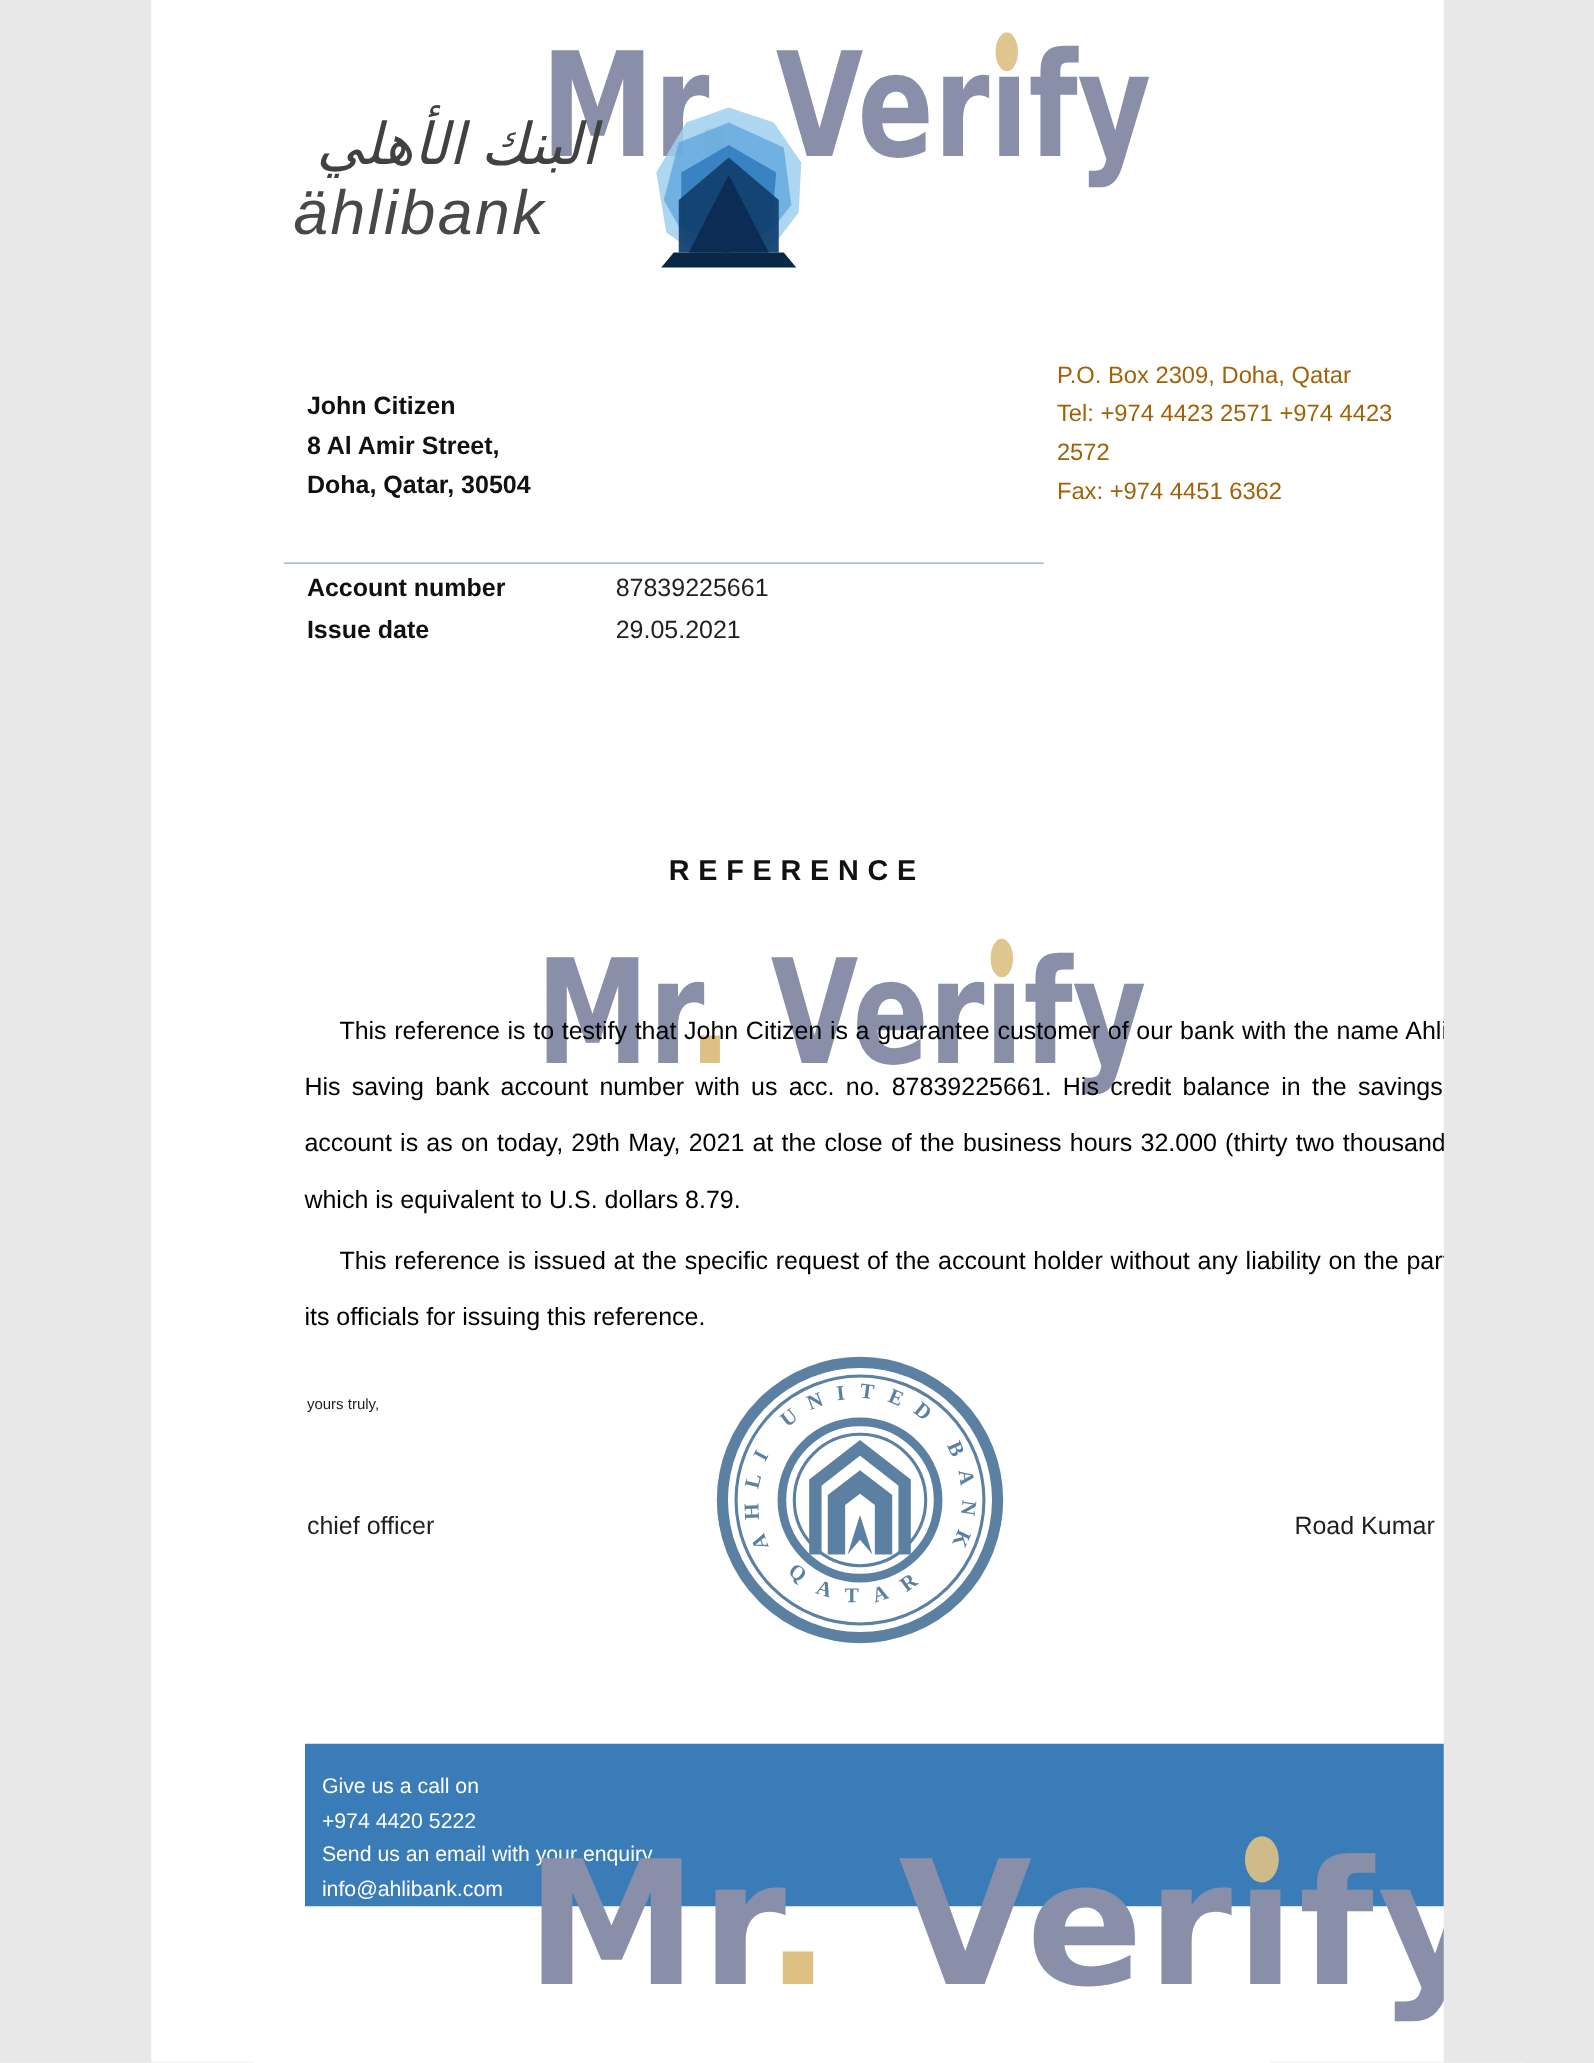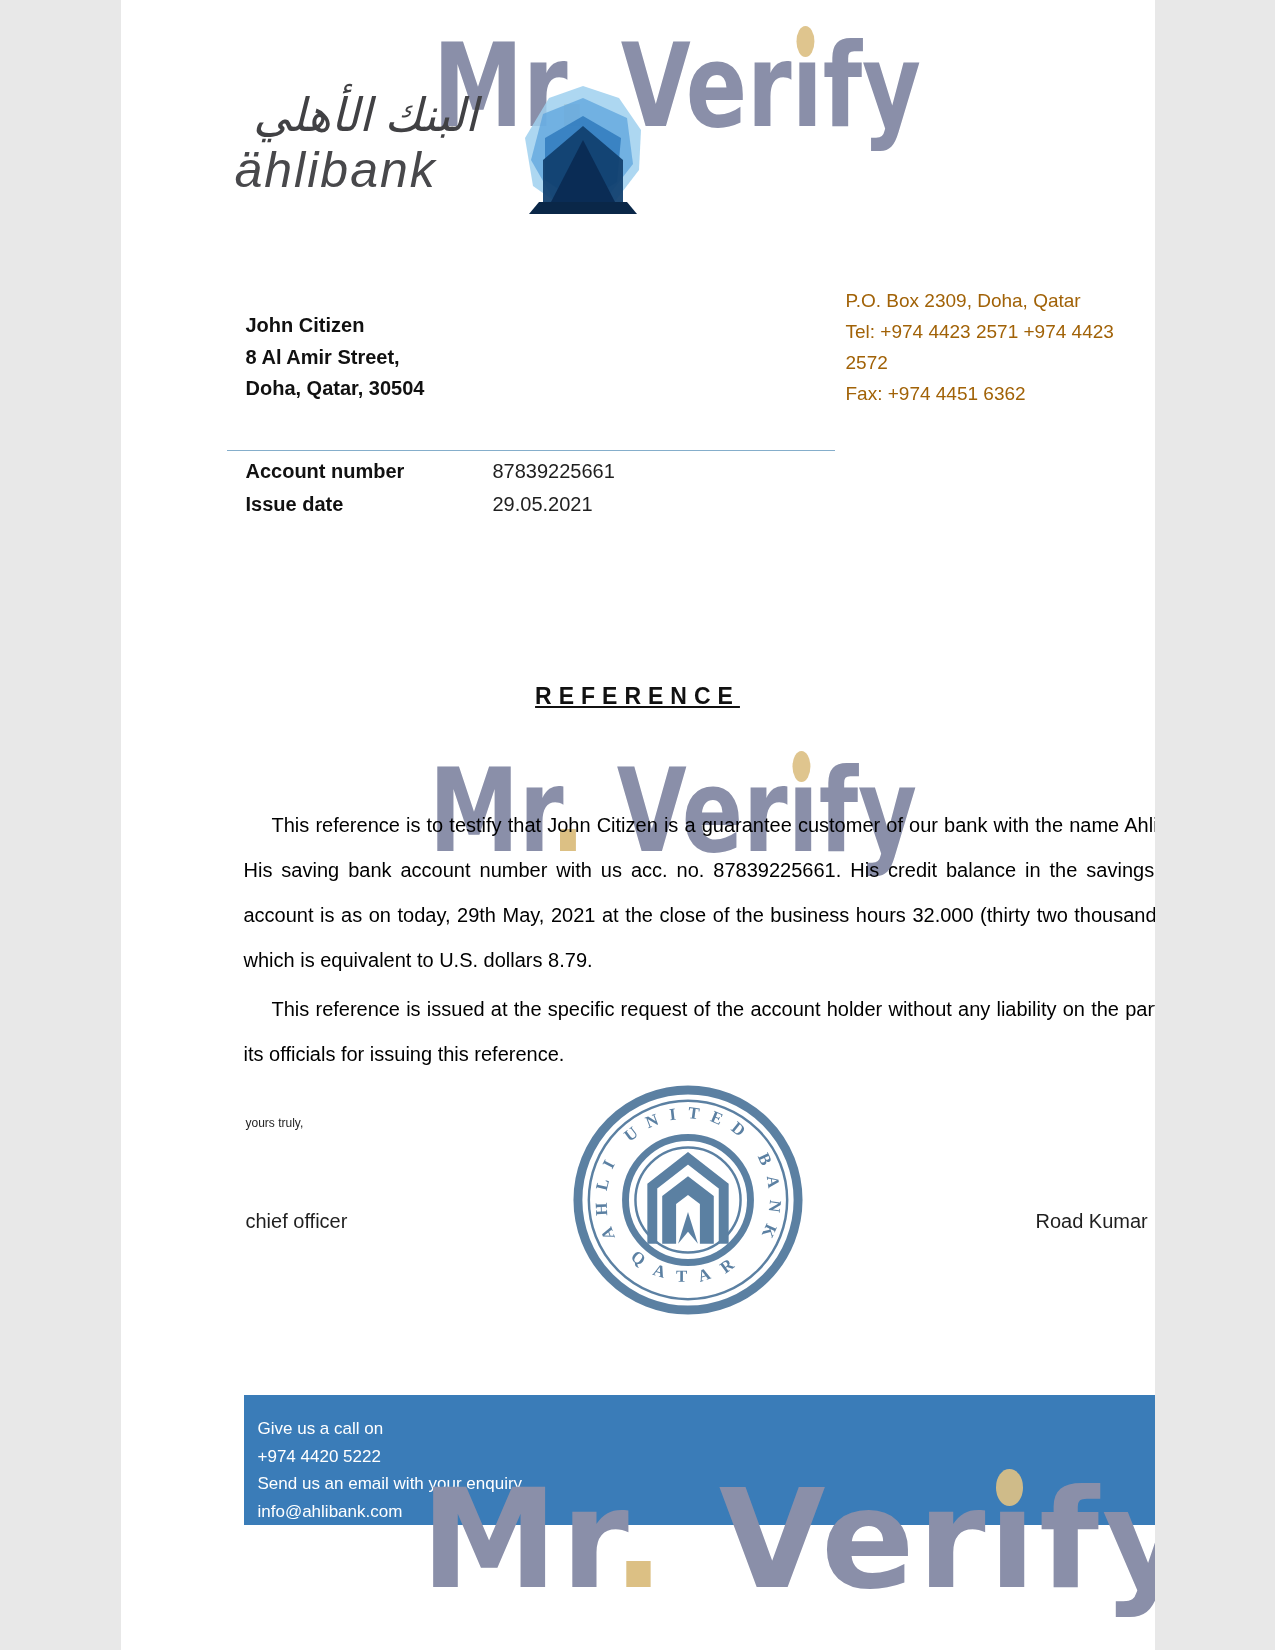--- a/index.html
+++ b/index.html
@@ -39,21 +39,21 @@
   .bank-address{position:absolute;left:725px;top:285px;z-index:1;font-size:19px;line-height:31px;color:#a16207;}
   
   .rule{position:absolute;left:106px;top:450px;width:608px;height:1px;background:#85aecb;z-index:1;}
   .account-info{position:absolute;left:125px;top:455px;z-index:1;font-size:20px;line-height:33px;}
   .account-info .row{display:flex;}
   .account-info .lbl{width:247px;font-weight:bold;color:#111;}
   .account-info .val{color:#1f1f1f;}
   
   .ref-title{
     position:absolute;left:0;right:0;top:683px;z-index:1;text-align:center;
-    font-size:23px;font-weight:bold;letter-spacing:7px;color:#111;text-decoration:underline;
+    font-size:23px;font-weight:bold;letter-spacing:7px;color:#111;
   }
   
   .letter-body{position:absolute;left:123px;top:803px;width:963px;z-index:1;
     font-size:20px;line-height:45px;text-align:justify;color:#000000;}
   .letter-body p{margin:0 0 4px 0;text-indent:28px;}
   
   .valediction{position:absolute;left:125px;top:1116px;z-index:1;font-size:12px;}
   .officer-title{position:absolute;left:125px;top:1210px;z-index:1;font-size:20px;}
   .signer-name{position:absolute;left:915px;top:1210px;z-index:1;font-size:20px;}
   

